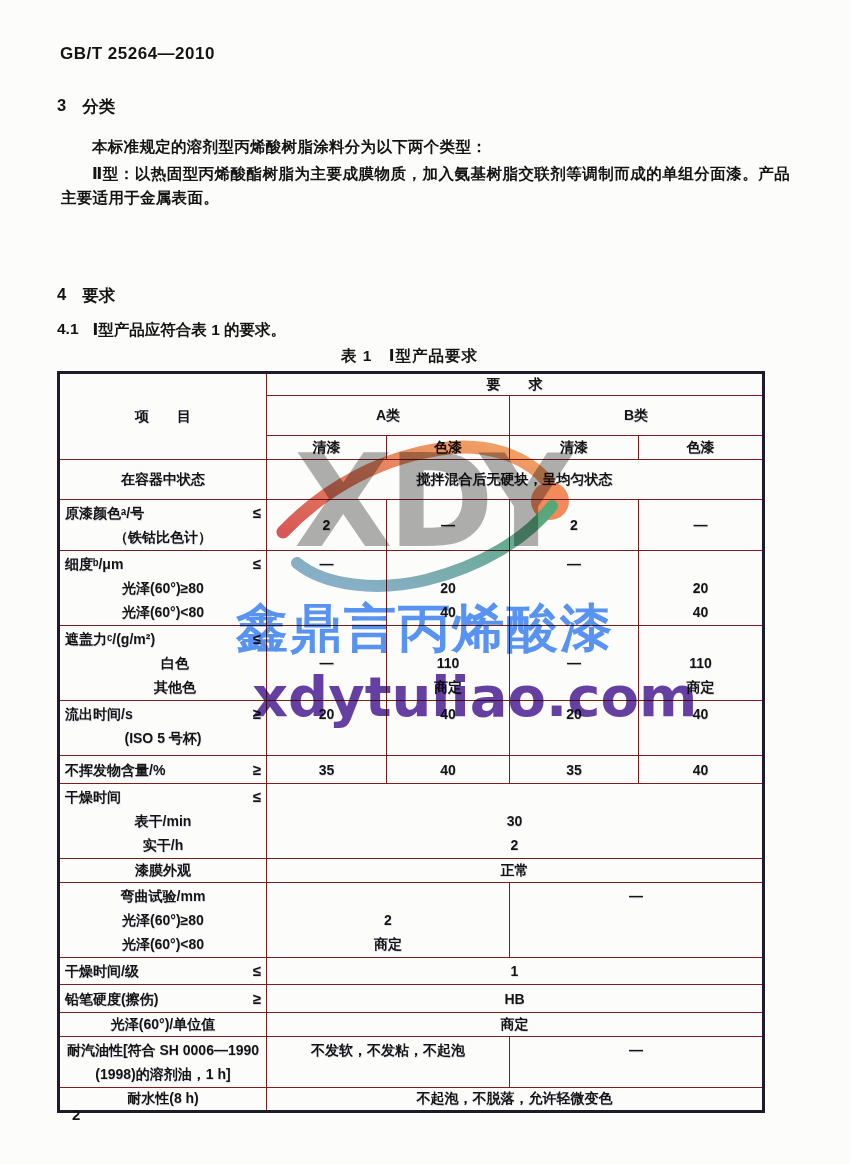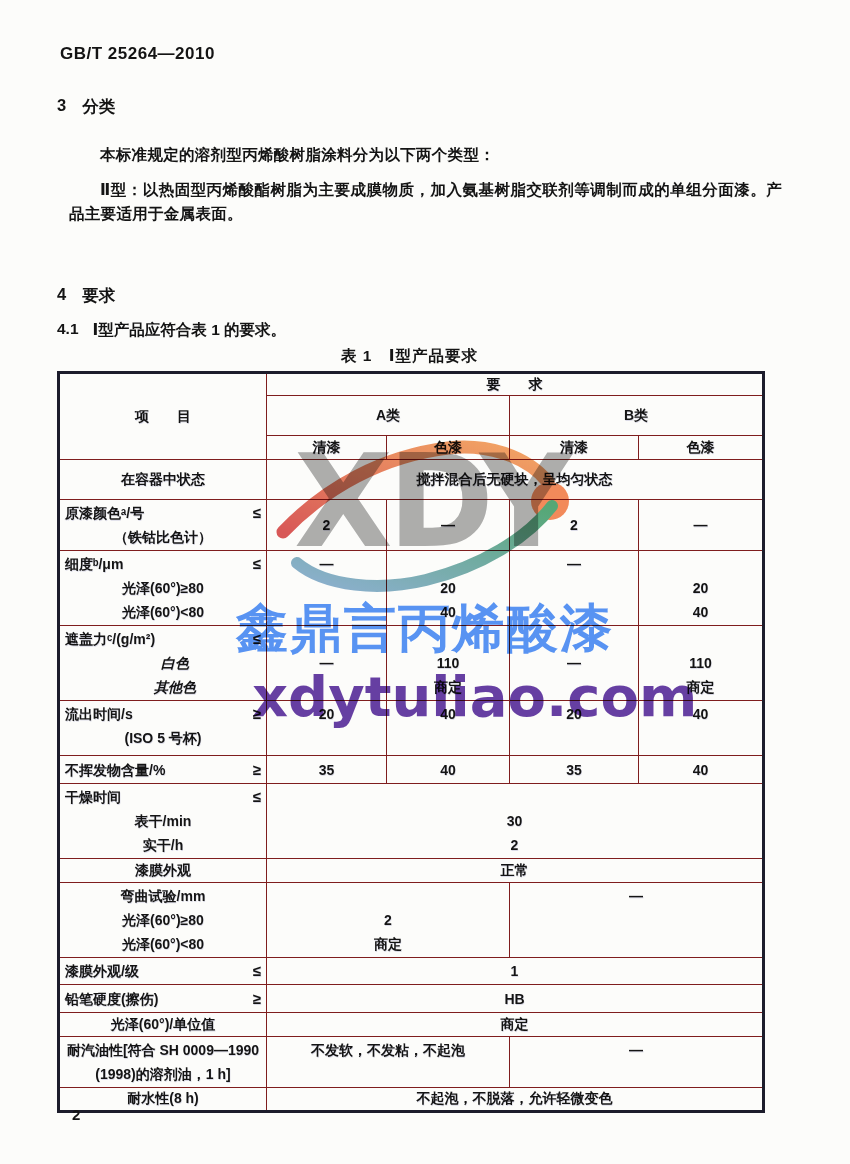--- a/index.html
+++ b/index.html
@@ -10,40 +10,40 @@
     color:#141414;
   }
   .doc-header{position:absolute;left:60px;top:44px;font-size:17px;font-weight:bold;letter-spacing:.5px;}
   .heading{position:absolute;left:57px;font-size:16.5px;font-weight:bold;display:flex;}
   .heading .num{margin-right:16px;}
   .sec3{top:96px;}
   .sec4{top:285px;}
   .clause41{position:absolute;left:57px;top:320px;font-size:15.5px;font-weight:bold;display:flex;}
   .clause41 .num{margin-right:14px;}
   .bodytext{position:absolute;left:57px;top:131px;width:737px;font-size:15.5px;font-weight:bold;line-height:23.4px;text-align:justify;letter-spacing:.3px;}
-  .bodytext p{margin:12px;text-indent:2em;}
+  .bodytext p{margin:4px;text-indent:2em;}
   .table-title{position:absolute;left:57px;top:346px;width:705px;text-align:center;font-size:15.5px;font-weight:bold;letter-spacing:1px;}
 
   table.t{
     position:absolute;left:57px;top:371px;width:705px;
     border-collapse:collapse;table-layout:fixed;
     border:3px solid #1c1c2b;
   }
   table.t td{
     border:1px solid #7f1d1d;
     font-size:14px;font-weight:bold;text-align:center;vertical-align:middle;
     padding:1px 5px;
     text-shadow:.5px .5px 0 rgba(30,30,120,.15);
   }
   td.lbl{text-align:left;padding-left:9px;padding-right:9px;}
   .lrow{display:flex;justify-content:space-between;align-items:center;}
   .sym{font-size:15px;}
   .ln{height:24px;line-height:24px;}
   .stk .ln{text-align:center;}
-  .ind{padding-left:24px;font-style:italic;}
+  .ind{padding-left:24px;}
   tr.vtop td{vertical-align:top;}
   .rh23{height:23px}.rh30{height:40px}.rh27{height:24px}.rh26{height:40px}
   .rh50{height:50px}.rh79{height:58px}.rh70{height:70px}.rh55{height:55px}
   .rh28{height:28px}.rh73{height:73px}.rh51{height:51px}
 
   .page-number{position:absolute;left:72px;top:1106px;font-size:15px;font-weight:bold;}
 
   .wm{position:absolute;inset:0;pointer-events:none;}
   .wm-swoosh{position:absolute;left:230px;top:420px;mix-blend-mode:multiply;opacity:.92;}
   .wm-letters{
@@ -290,21 +290,21 @@
         <td colspan="2">
           <div class="stk">
               <div class="ln">—</div>
             </div>
         </td>
       </tr>
 
       <tr class="rh27">
         <td class="lbl">
           <div class="lrow ln">
-              <span>漆膜外观/级</span>
+              <span>干燥时间/级</span>
               <span class="sym">≤</span>
             </div>
         </td>
         <td colspan="4">1</td>
       </tr>
 
       <tr class="rh28">
         <td class="lbl">
           <div class="lrow ln">
               <span>铅笔硬度(擦伤)</span>
@@ -314,21 +314,21 @@
         <td colspan="4">HB</td>
       </tr>
 
       <tr class="rh27">
         <td class="lbl">光泽(60°)/单位值</td>
         <td colspan="4">商定</td>
       </tr>
 
       <tr class="rh51 vtop">
         <td class="lbl">
-          <div class="ln">耐汽油性[符合 SH 0009—1990</div>
+          <div class="ln">耐汽油性[符合 SH 0006—1990</div>
           <div class="ln">(1998)的溶剂油，1 h]</div>
         </td>
         <td colspan="2">
             <div class="stk">
               <div class="ln">不发软，不发粘，不起泡</div>
             </div>
           </td>
         <td colspan="2">
             <div class="stk">
               <div class="ln">—</div>

